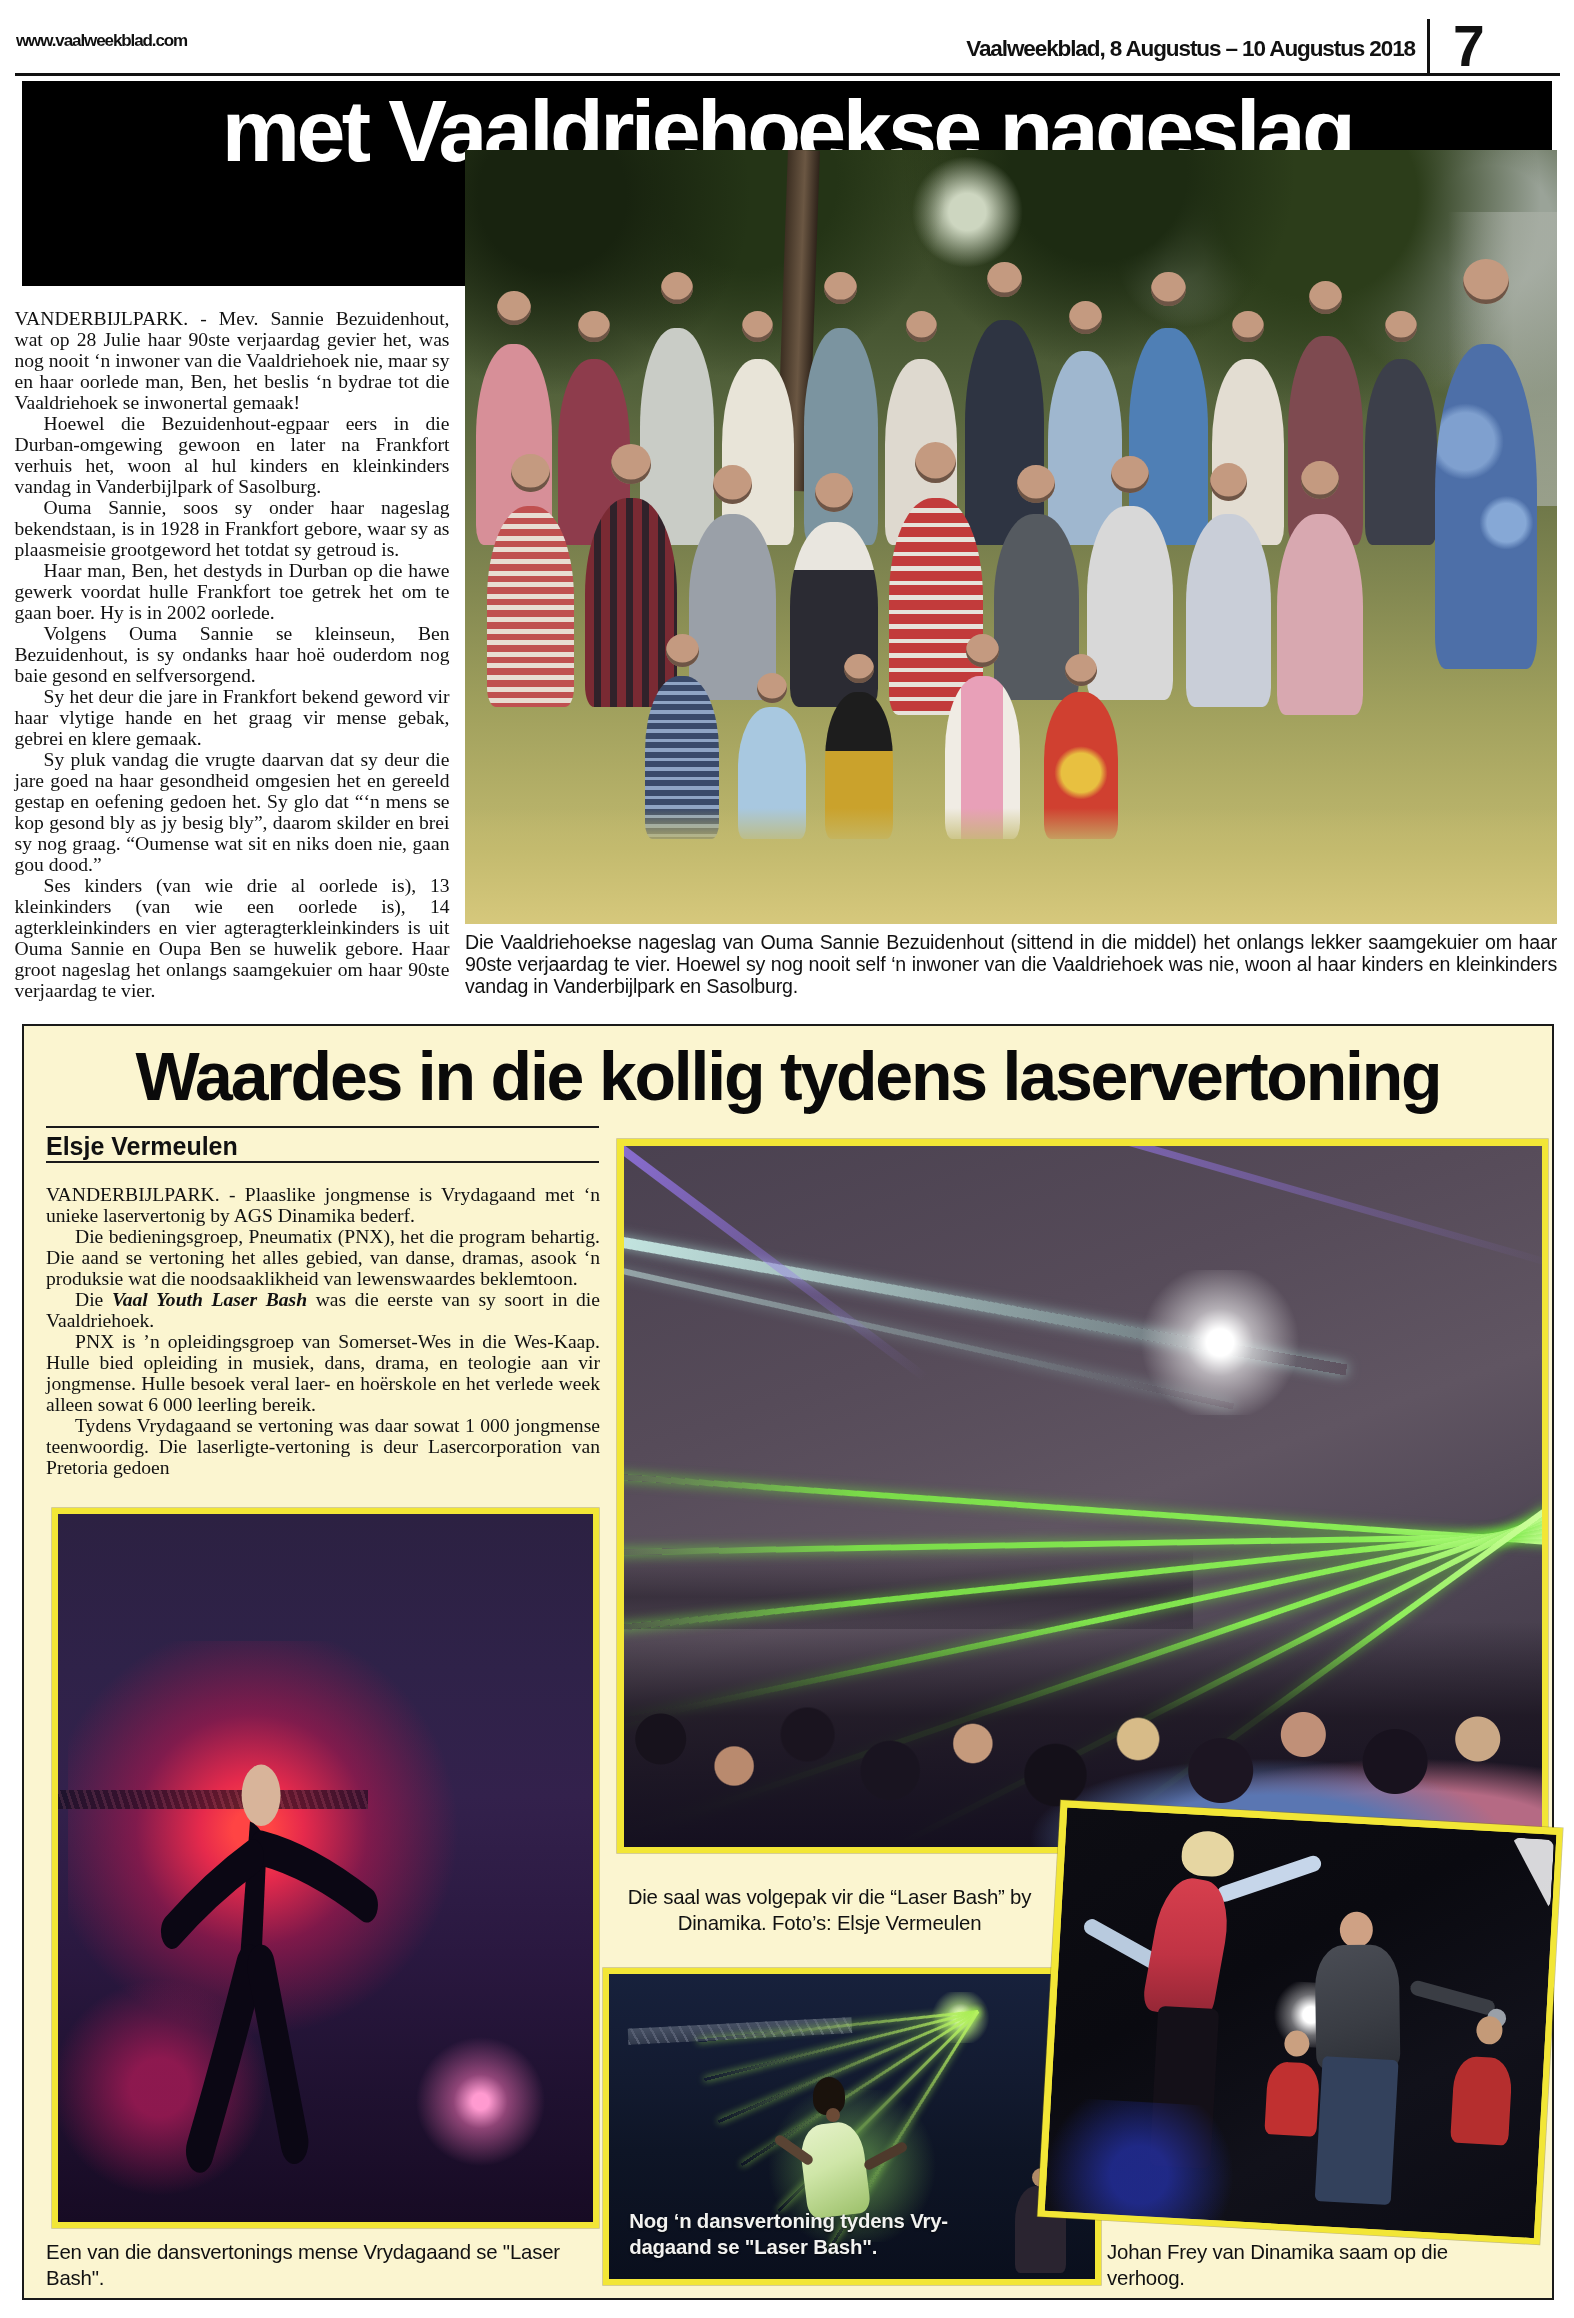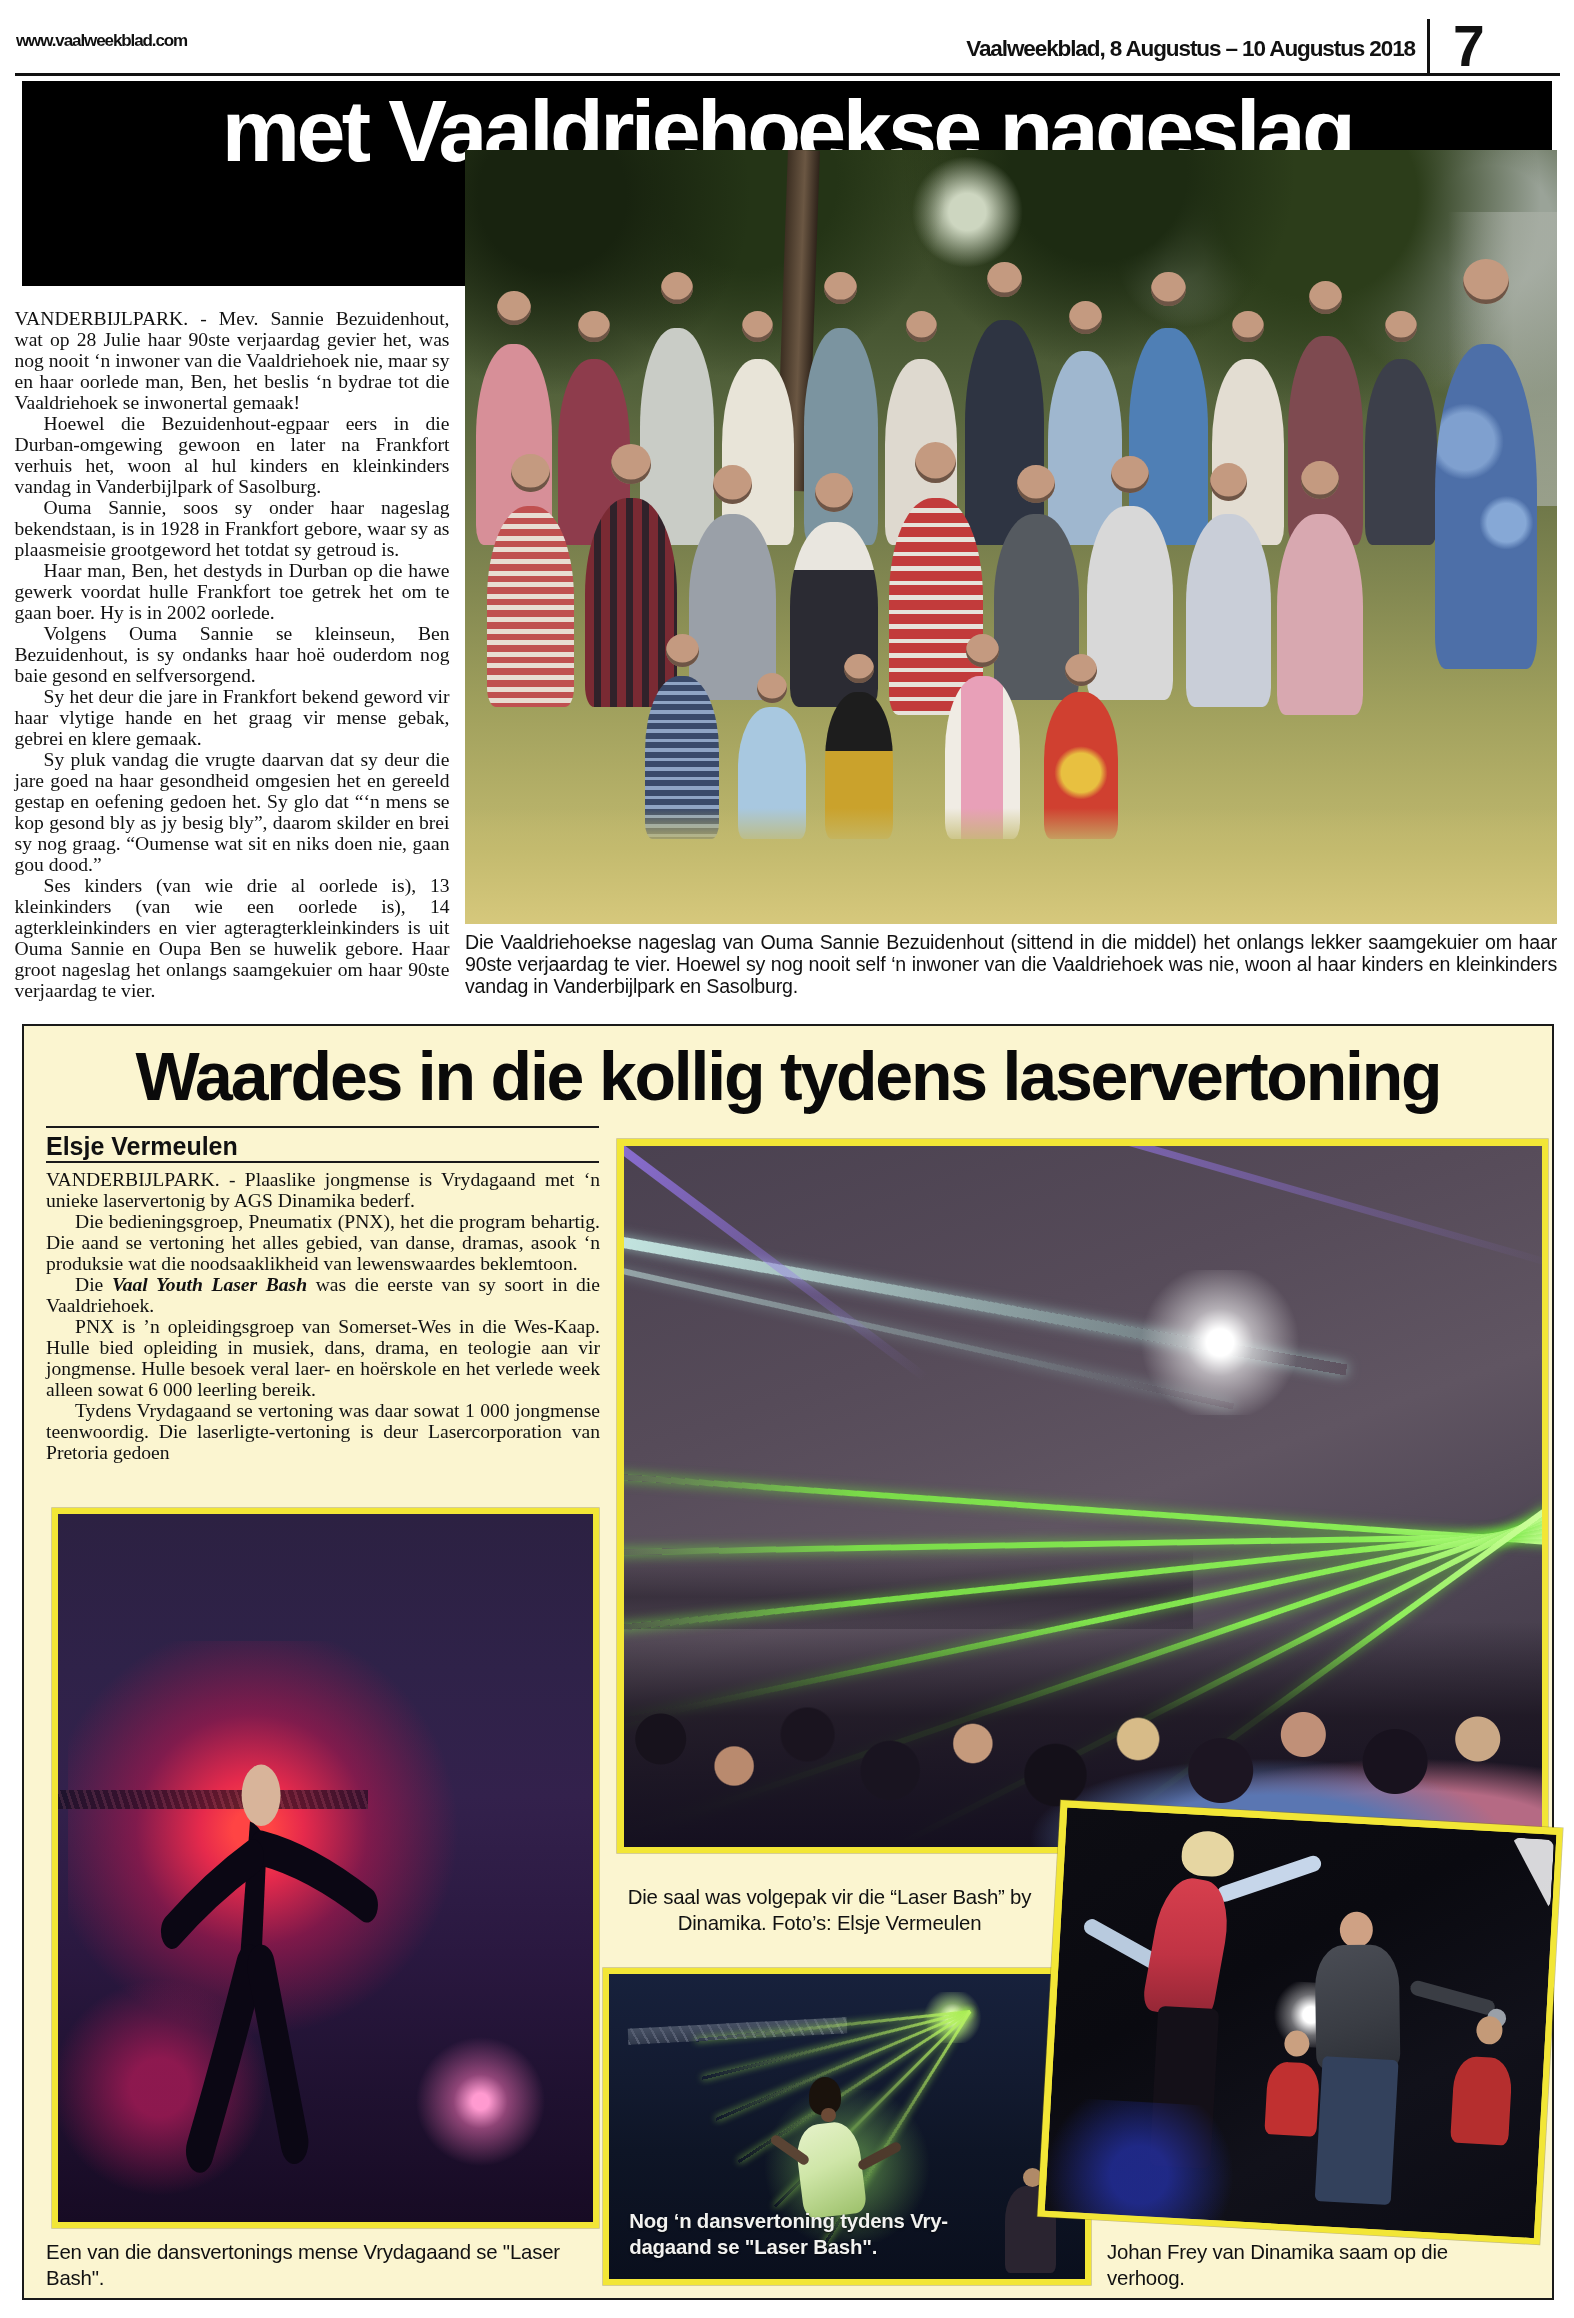--- a/index.html
+++ b/index.html
@@ -32,33 +32,33 @@
   .fam-body{width:1092px;height:774px;}
 
   .cap{font-weight:400;letter-spacing:-0.2px;}
   .cap1{left:465px;top:931px;width:1092px;font-size:19.6px;line-height:22px;text-align:justify;}
 
   
   .sect{left:22px;top:1024px;width:1528px;height:1272px;background:#fbf5d0;border:2.2px solid #1a1a1a;}
   .head2{left:0;top:7.3px;width:100%;text-align:center;font-weight:700;font-size:68px;letter-spacing:-2.2px;line-height:87px;white-space:nowrap;color:#0a0a0a;}
   .byline-rule{left:22px;width:553px;height:2.2px;background:#1a1a1a;}
   .byline{left:22px;top:106px;font-size:25px;font-weight:700;}
-  .art2{left:22px;top:143px;width:554px;}
+  .art2{left:22px;top:158px;width:554px;}
 
   .big-frame{left:593px;top:113px;padding:6.5px;}
   .big-body{width:918px;height:701px;}
 
   .capmain{left:593px;top:858px;width:425px;font-size:20.4px;line-height:26px;text-align:center;}
 
   .lft-frame{left:28px;top:482px;padding:5.8px;}
   .lft-body{width:535px;height:708px;}
   .caplft{left:22px;top:1213px;width:542px;font-size:20.4px;line-height:26px;text-align:left;}
 
   .mid-frame{left:579px;top:942px;padding:5.8px;}
-  .mid-body{width:476px;height:305px;}
+  .mid-body{width:476px;height:305px;padding-left:10px;}
   .capmid{position:absolute;left:20.4px;bottom:19px;color:#f2f2f0;font-weight:700;font-size:20.4px;line-height:26px;letter-spacing:-0.2px;text-shadow:0 0.7px 2.2px rgba(0,0,0,.7);}
 
   .rgt-frame{left:1027px;top:785px;padding:6.5px;transform:rotate(3.2deg);transform-origin:40% 40%;z-index:5;}
   .rgt-body{width:490px;height:404px;}
   .caprgt{left:1083px;top:1213px;width:422px;font-size:20.4px;line-height:26px;text-align:left;}
 
   
   .fam-base{background:
     radial-gradient(circle at 8% 6%, #18230f 0 6%, rgba(24,35,15,0) 16%),
     radial-gradient(circle at 26% 4%, #243416 0 8%, rgba(36,52,22,0) 18%),

